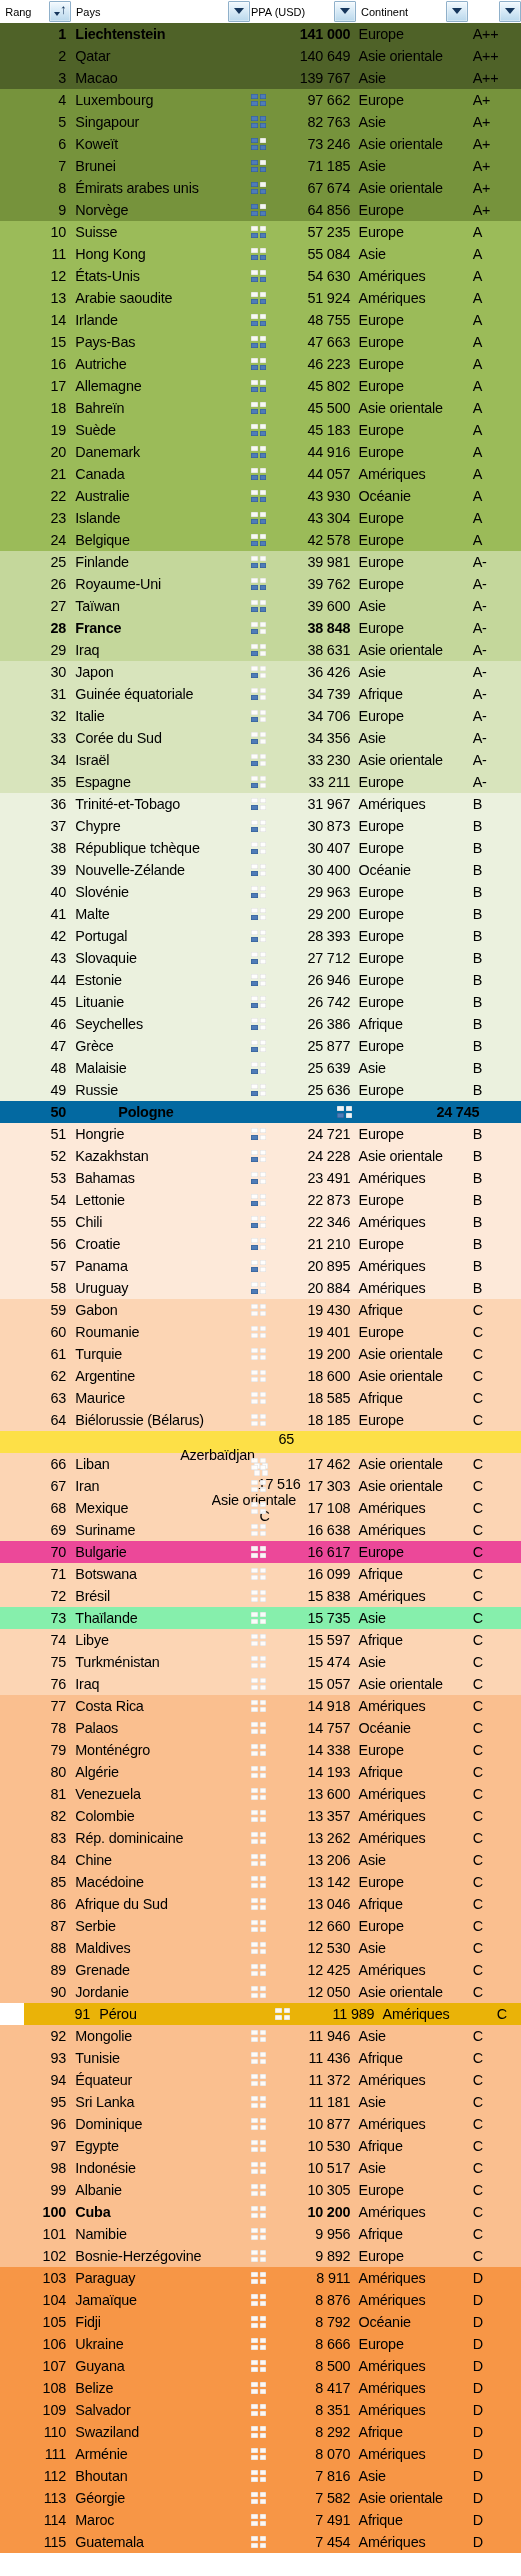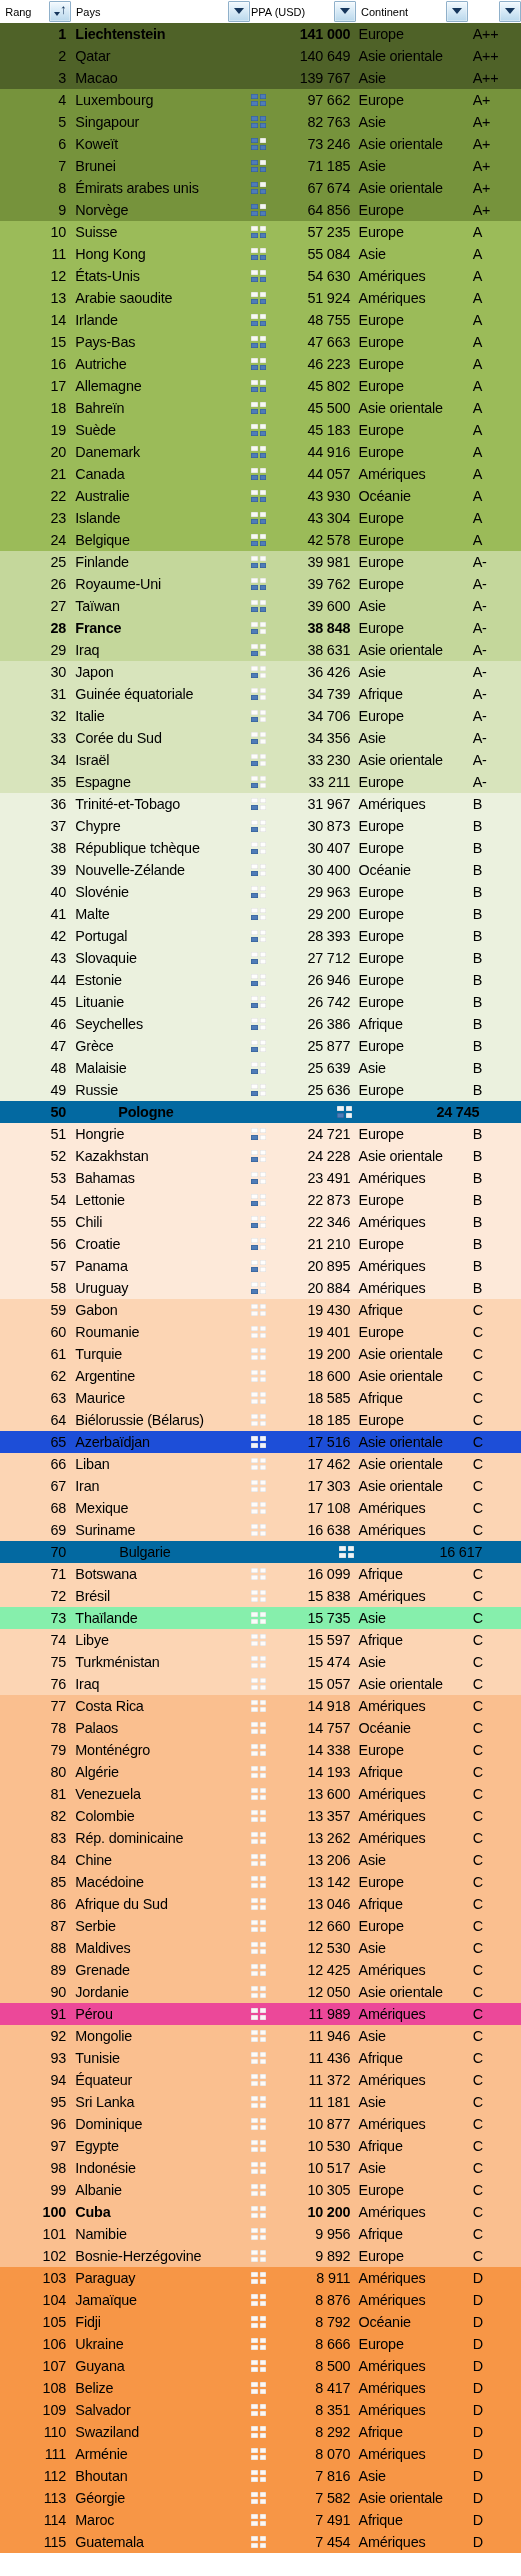--- a/index.html
+++ b/index.html
@@ -993,21 +993,21 @@
             <i class="e"></i>
             <i class="e"></i>
             <i class="e"></i>
             <i class="e"></i>
           </span>
         </span>
         <span class="cell-value">18 185</span>
         <span class="cell-continent">Europe</span>
         <span class="cell-grade">C</span>
       </div>
-      <div class="row" style="background: #1d4ed8;">
+      <div class="row" style="background: #fde047; flex-direction: column;">
         <span class="cell-rank">65</span>
         <span class="cell-country">Azerbaïdjan</span>
         <span class="cell-icon">
           <span class="q">
             <i class="e"></i>
             <i class="e"></i>
             <i class="e"></i>
             <i class="e"></i>
           </span>
         </span>
@@ -1068,21 +1068,21 @@
             <i class="e"></i>
             <i class="e"></i>
             <i class="e"></i>
             <i class="e"></i>
           </span>
         </span>
         <span class="cell-value">16 638</span>
         <span class="cell-continent">Amériques</span>
         <span class="cell-grade">C</span>
       </div>
-      <div class="row" style="background: #0369a1; gap: 44px;">
+      <div class="row" style="background: #ec4899;">
         <span class="cell-rank">70</span>
         <span class="cell-country">Bulgarie</span>
         <span class="cell-icon">
           <span class="q">
             <i class="e"></i>
             <i class="e"></i>
             <i class="e"></i>
             <i class="e"></i>
           </span>
         </span>
@@ -1383,21 +1383,21 @@
             <i class="e"></i>
             <i class="e"></i>
             <i class="e"></i>
             <i class="e"></i>
           </span>
         </span>
         <span class="cell-value">12 050</span>
         <span class="cell-continent">Asie orientale</span>
         <span class="cell-grade">C</span>
       </div>
-      <div class="row" style="background: #ec4899;">
+      <div class="row" style="background: #eab308; margin-left: 24px;">
         <span class="cell-rank">91</span>
         <span class="cell-country">Pérou</span>
         <span class="cell-icon">
           <span class="q">
             <i class="e"></i>
             <i class="e"></i>
             <i class="e"></i>
             <i class="e"></i>
           </span>
         </span>

